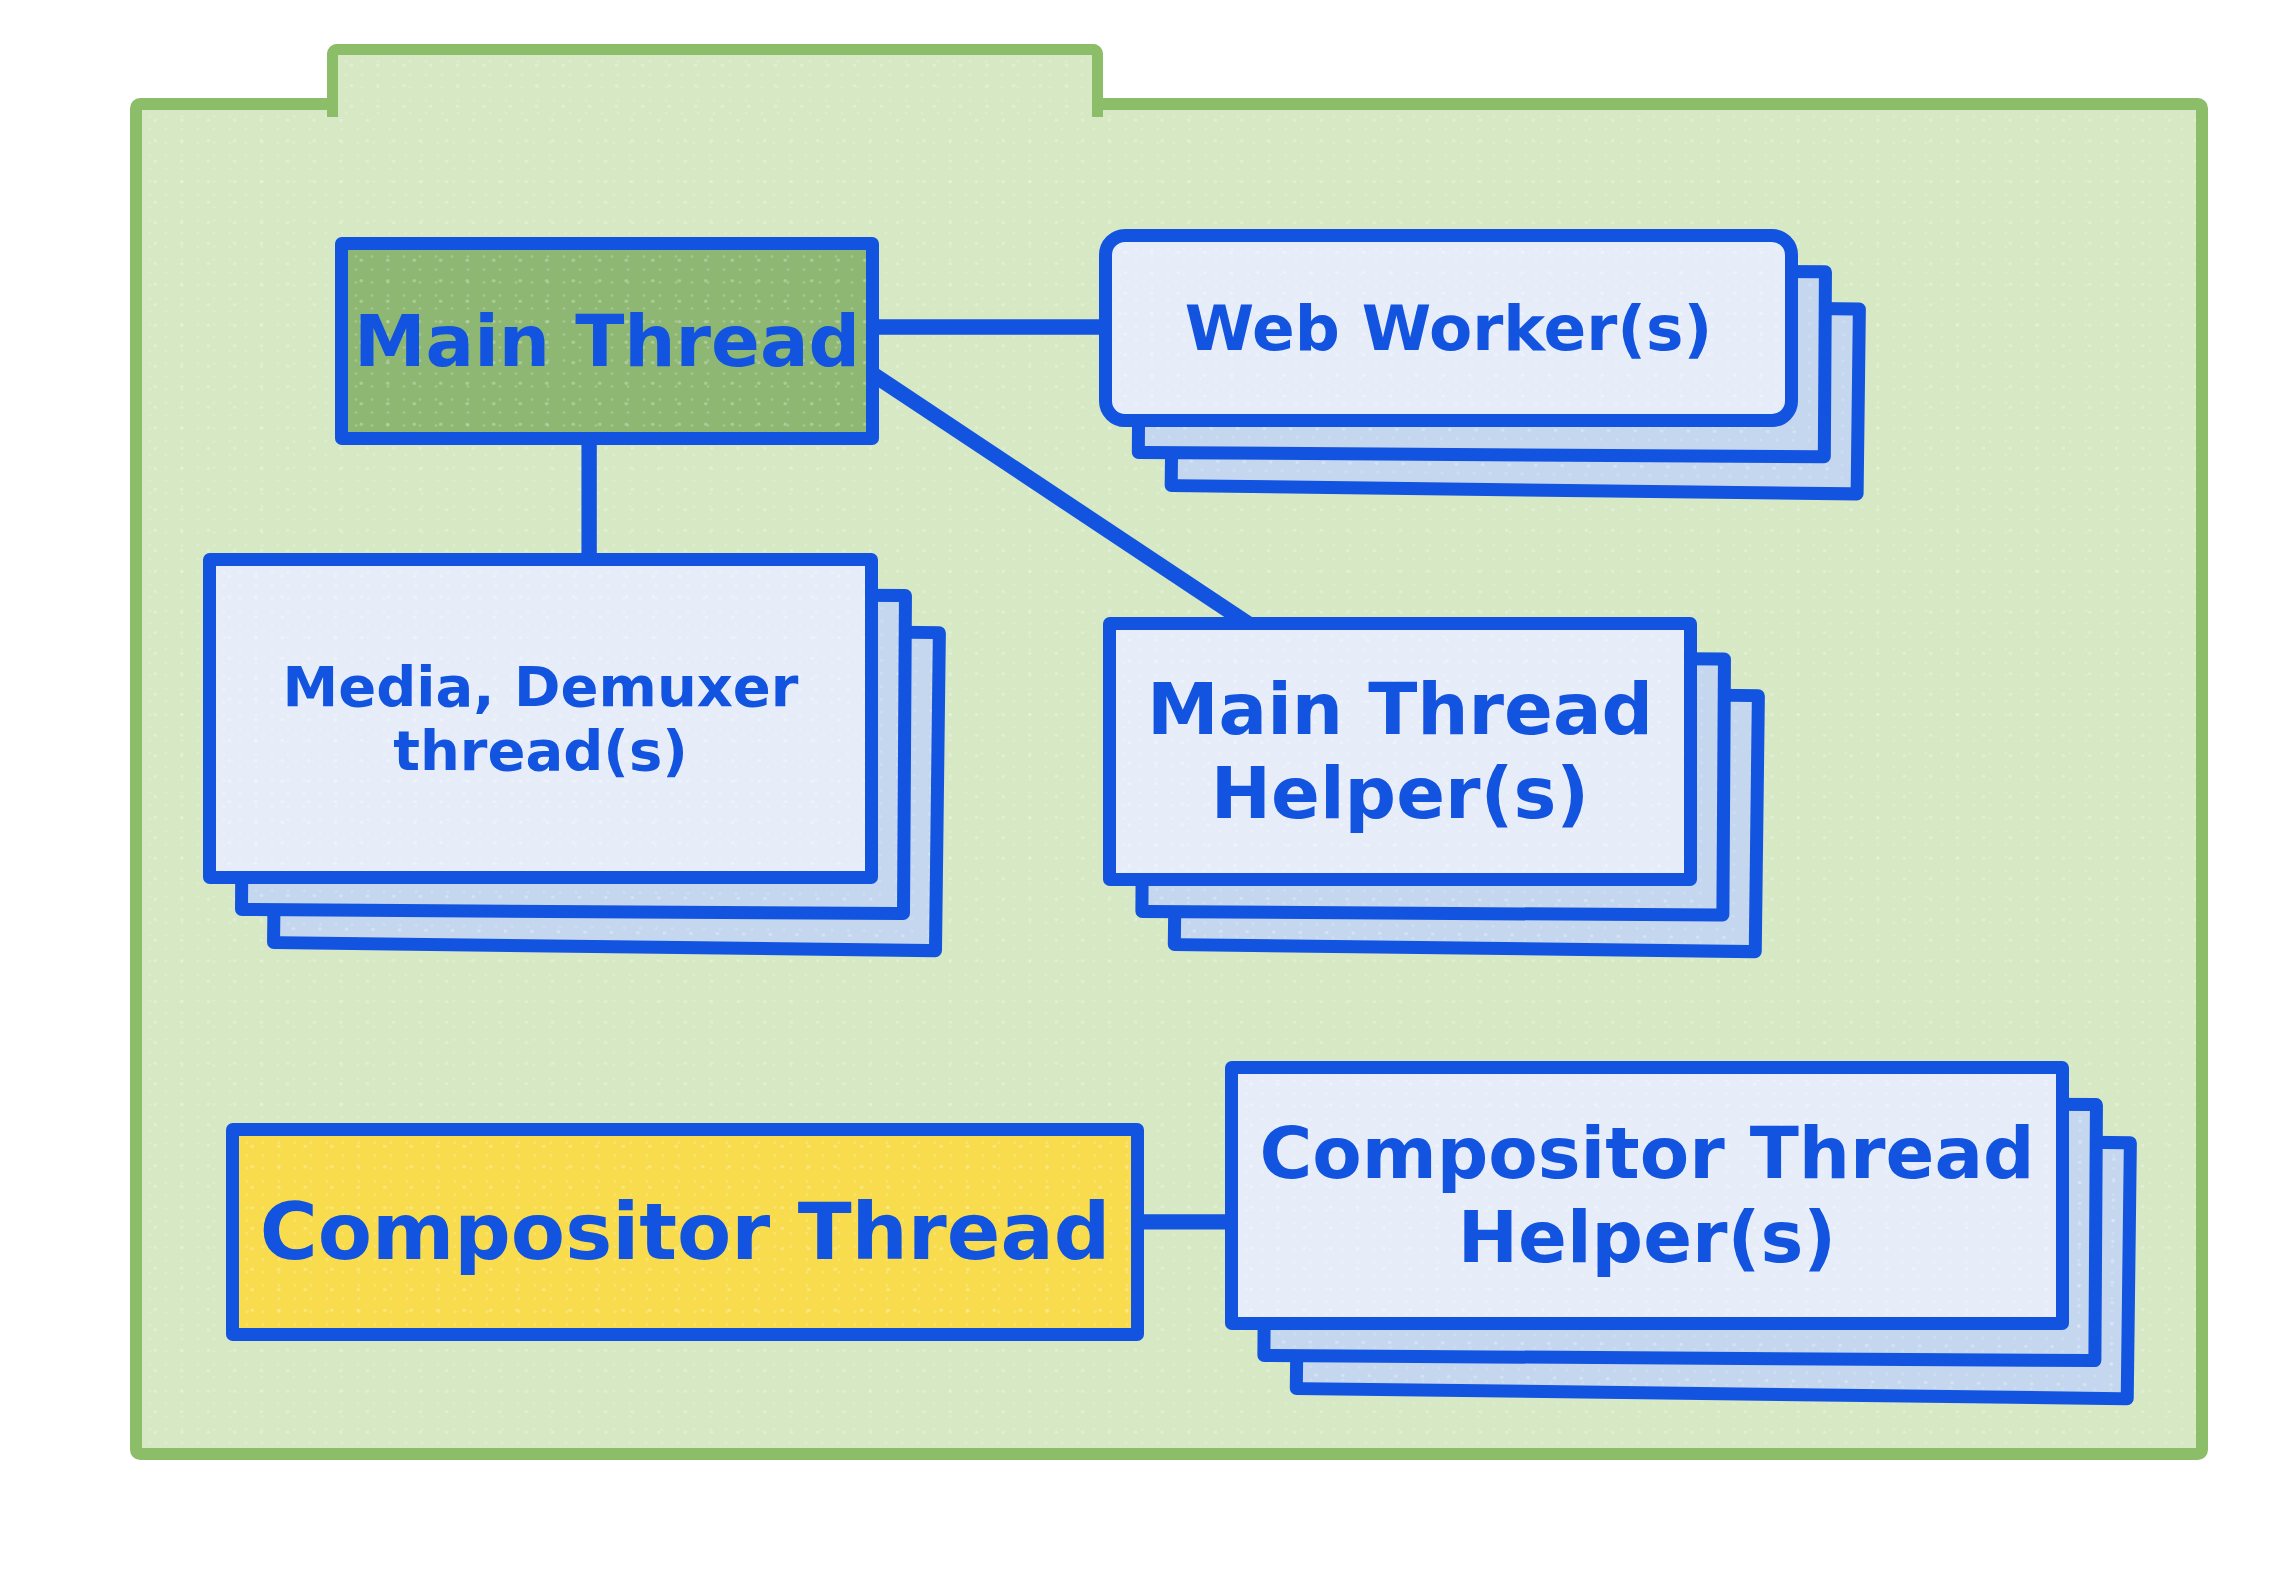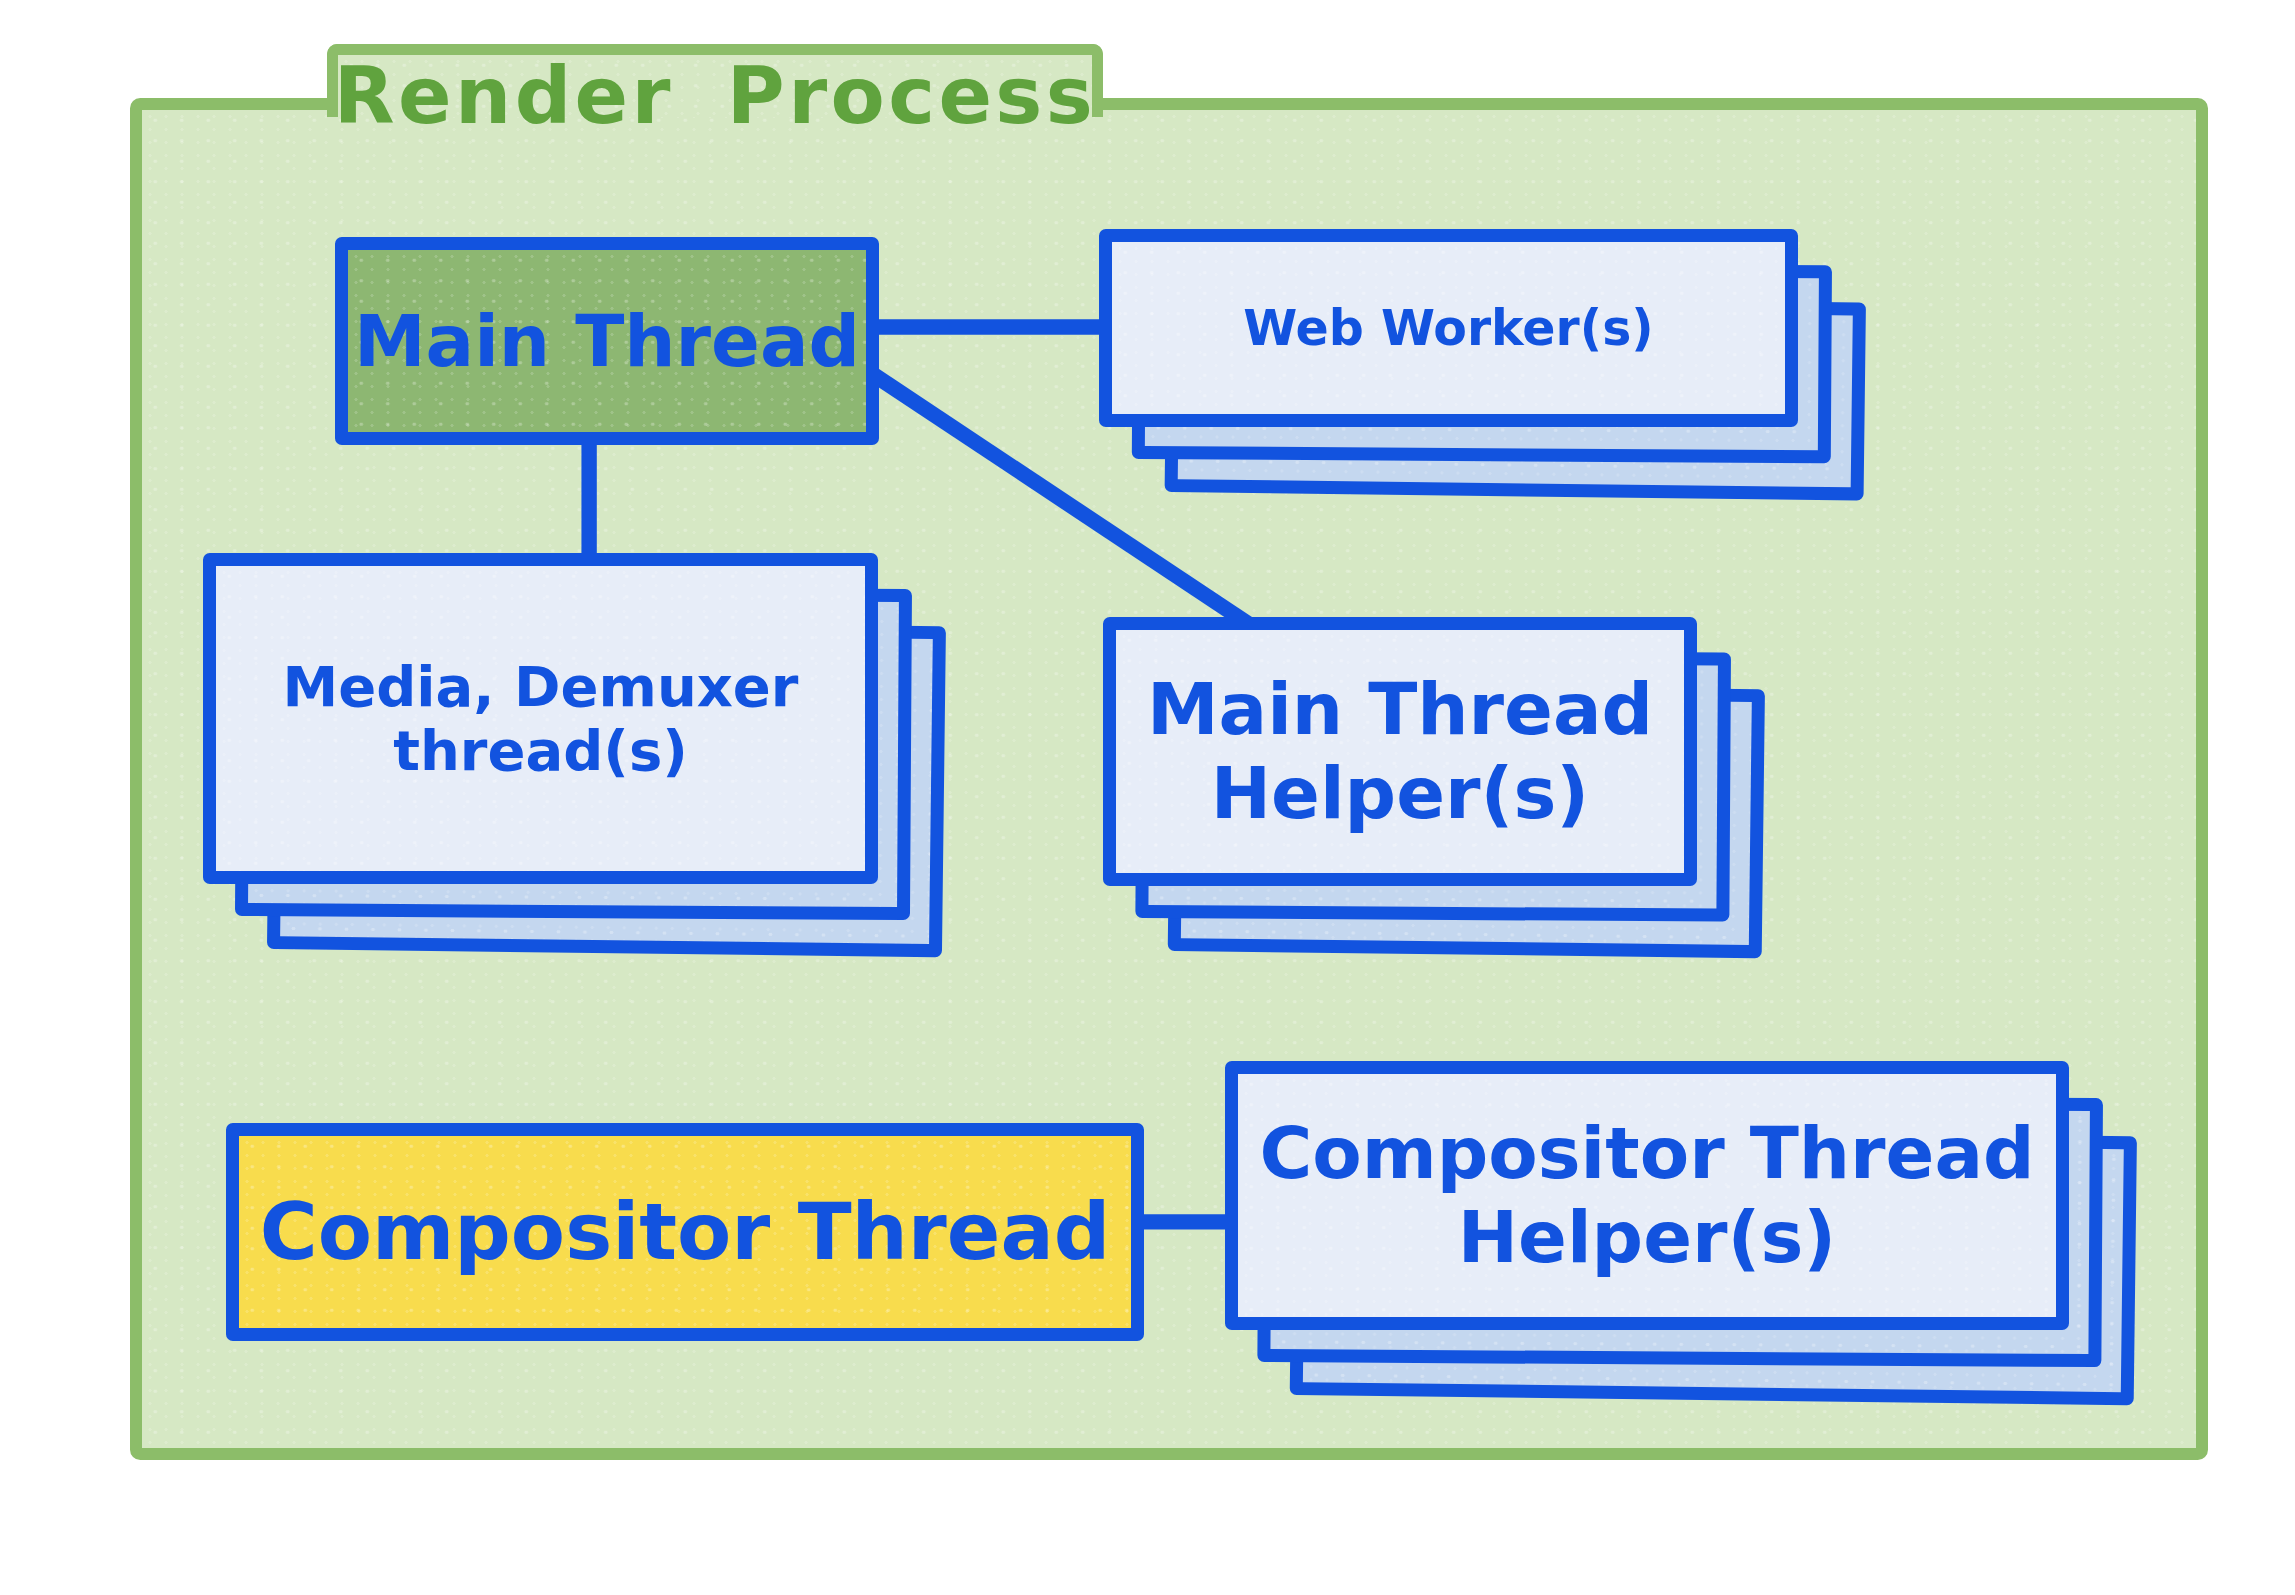--- a/index.html
+++ b/index.html
@@ -81,42 +81,41 @@
   .stack .front{
     left:0;top:0;z-index:3;
     background-color:var(--front-card-fill);
     display:flex;align-items:center;justify-content:center;
     flex-direction:column;text-align:center;
     color:var(--node-text);font-weight:bold;
   }
   
   .stack.web-workers{left:1099px;top:229px;width:767px;height:263px;}
   .web-workers .card{width:699px;height:198px;}
-  .web-workers .front{font-size:49px;}
+  .web-workers .front{font-size:63px;border-radius:26px;}
   
   .stack.media-threads{left:203px;top:553px;width:743px;height:396px;}
   .media-threads .card{width:675px;height:331px;}
   .media-threads .front{font-size:56px;line-height:1.14;}
   
   .stack.mt-helpers{left:1103px;top:617px;width:662px;height:334px;}
   .mt-helpers .card{width:594px;height:269px;}
   .mt-helpers .front{font-size:72px;line-height:1.16;}
   
   .stack.comp-helpers{left:1225px;top:1061px;width:912px;height:334px;}
   .comp-helpers .card{width:844px;height:269px;}
   .comp-helpers .front{font-size:72px;line-height:1.16;}
 </style>
 </head>
 <body>
 
 <div class="canvas">
 
   <div class="container chalk"></div>
   <div class="tab chalk"></div>
-  <div class="diagram-title">Render Process</div>
 
   <svg class="connectors" width="2295" height="1595" viewBox="0 0 2688 1868">
     <line x1="1018" y1="383" x2="1300" y2="383"></line>
     <line x1="690" y1="512" x2="690" y2="662"></line>
     <line x1="1022" y1="438" x2="1472" y2="737"></line>
     <line x1="1333" y1="1431" x2="1452" y2="1431"></line>
   </svg>
 
   <div class="node main-thread chalk">
     <span class="line">Main Thread</span>

